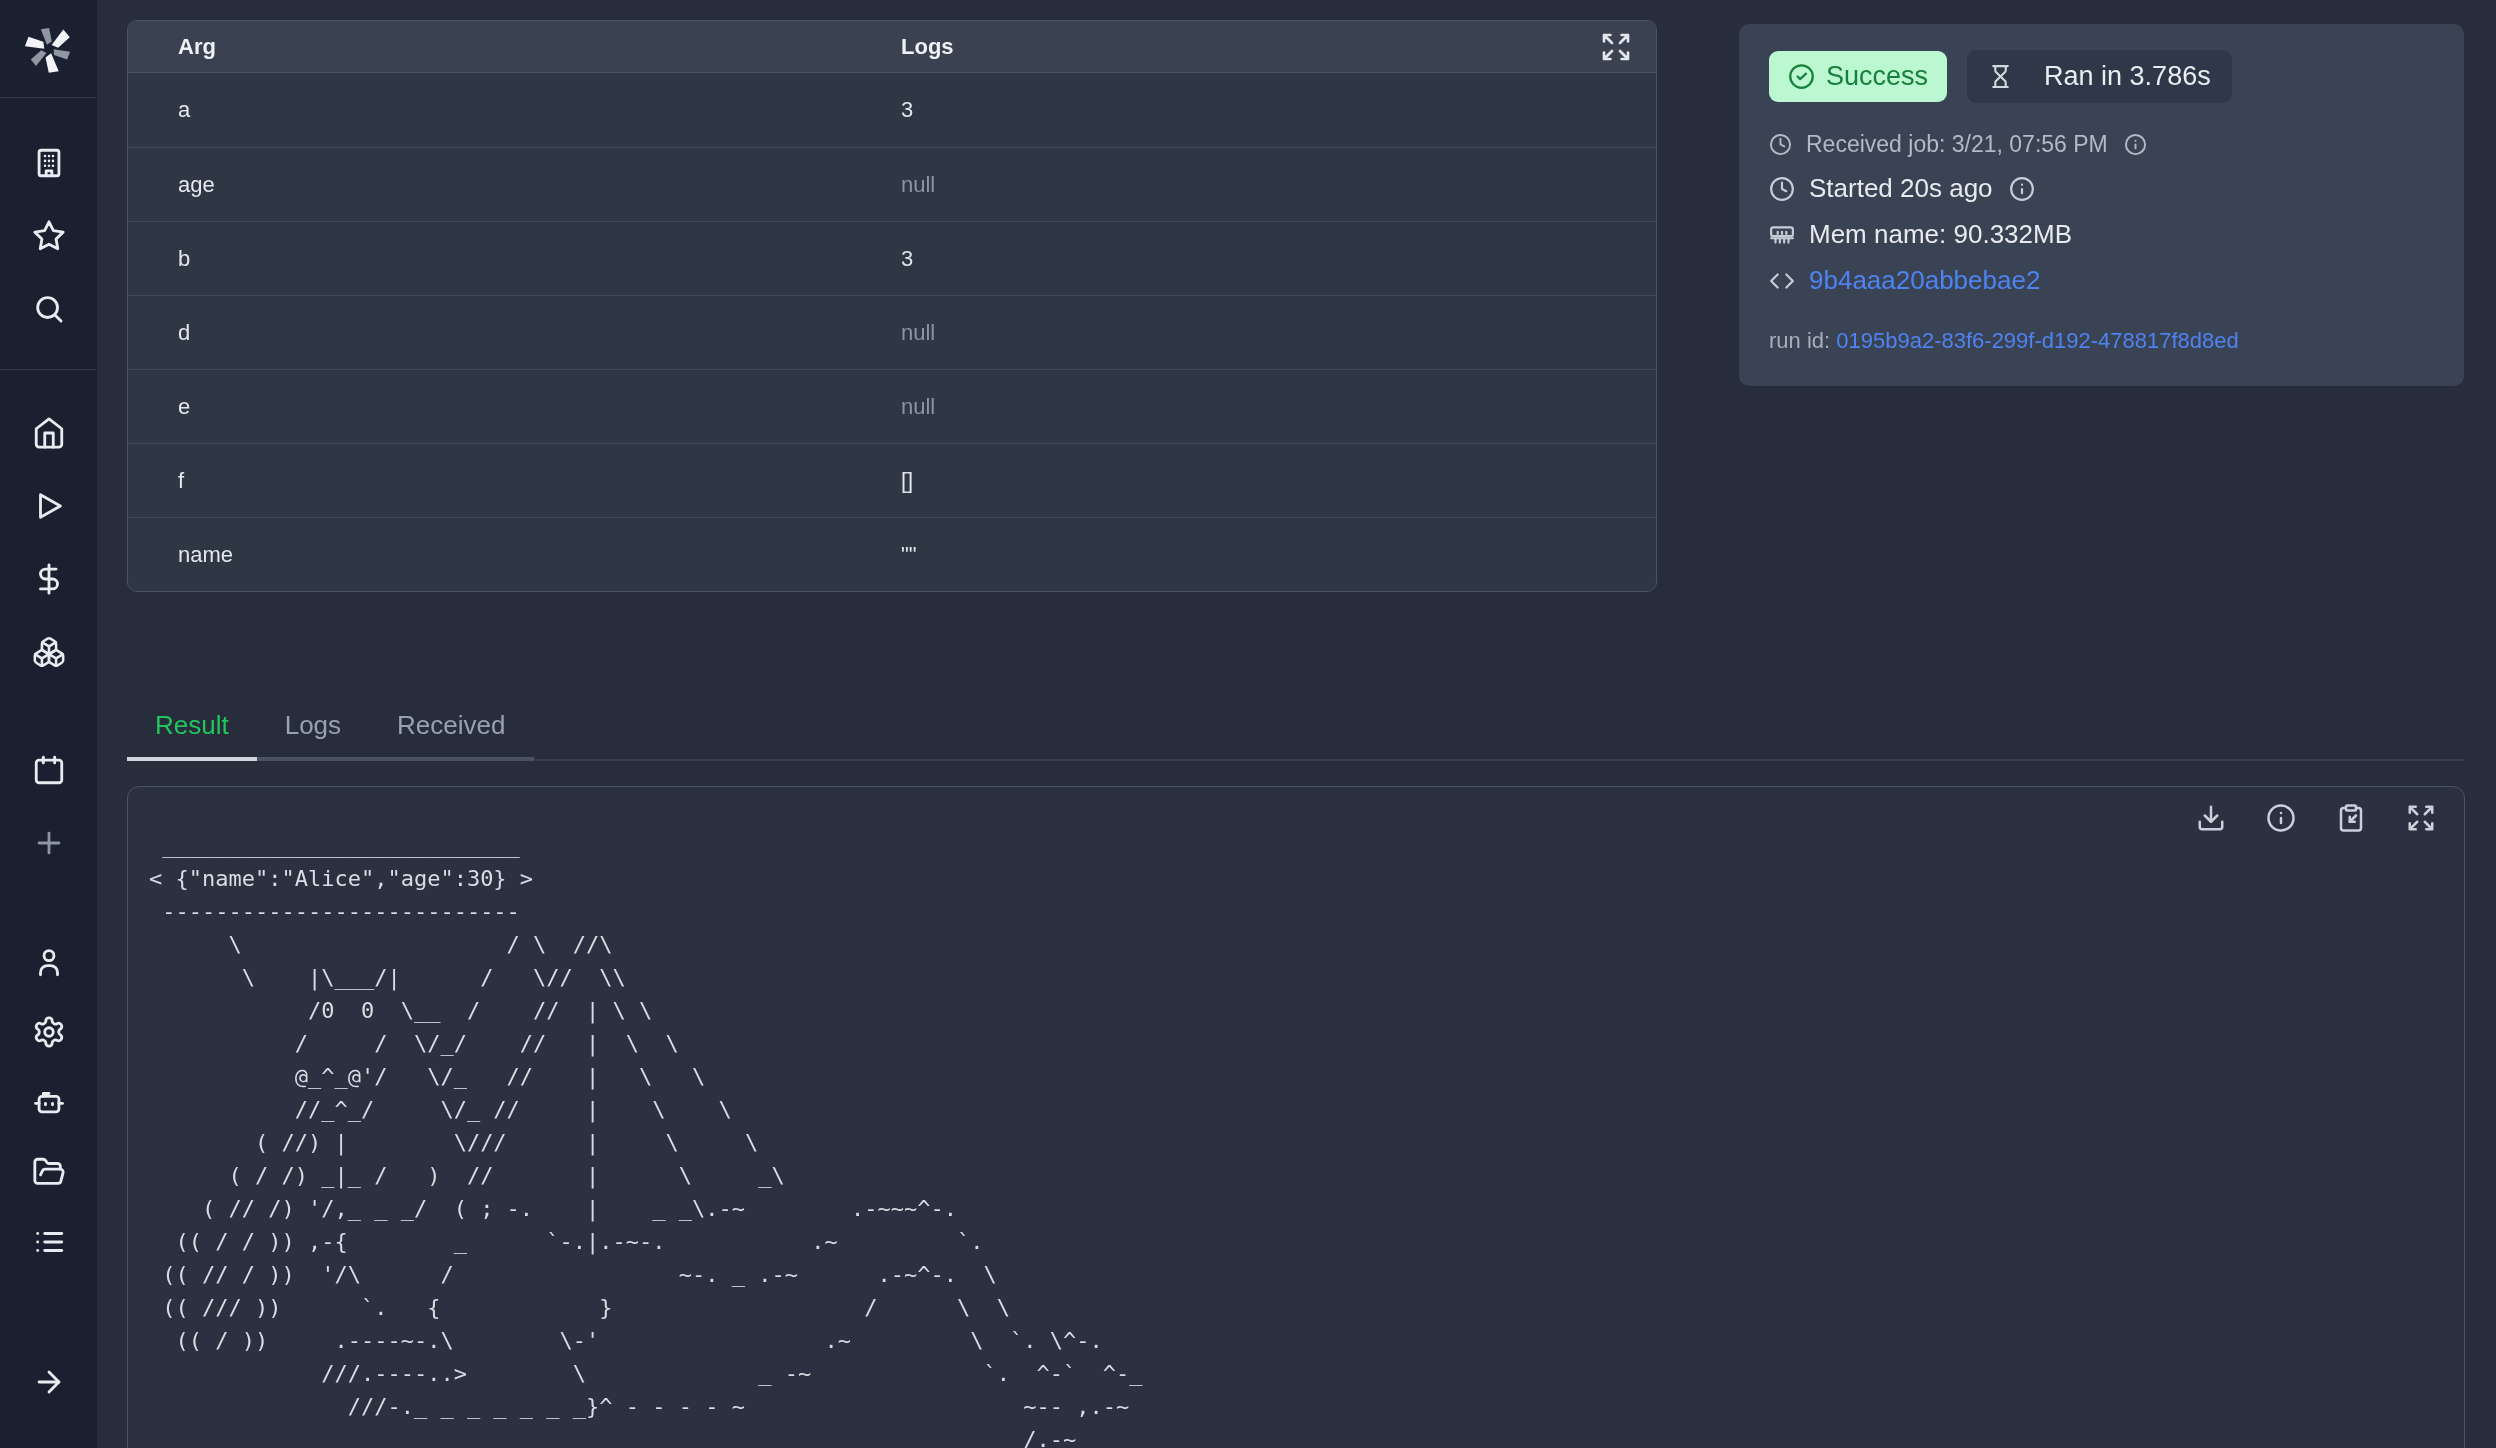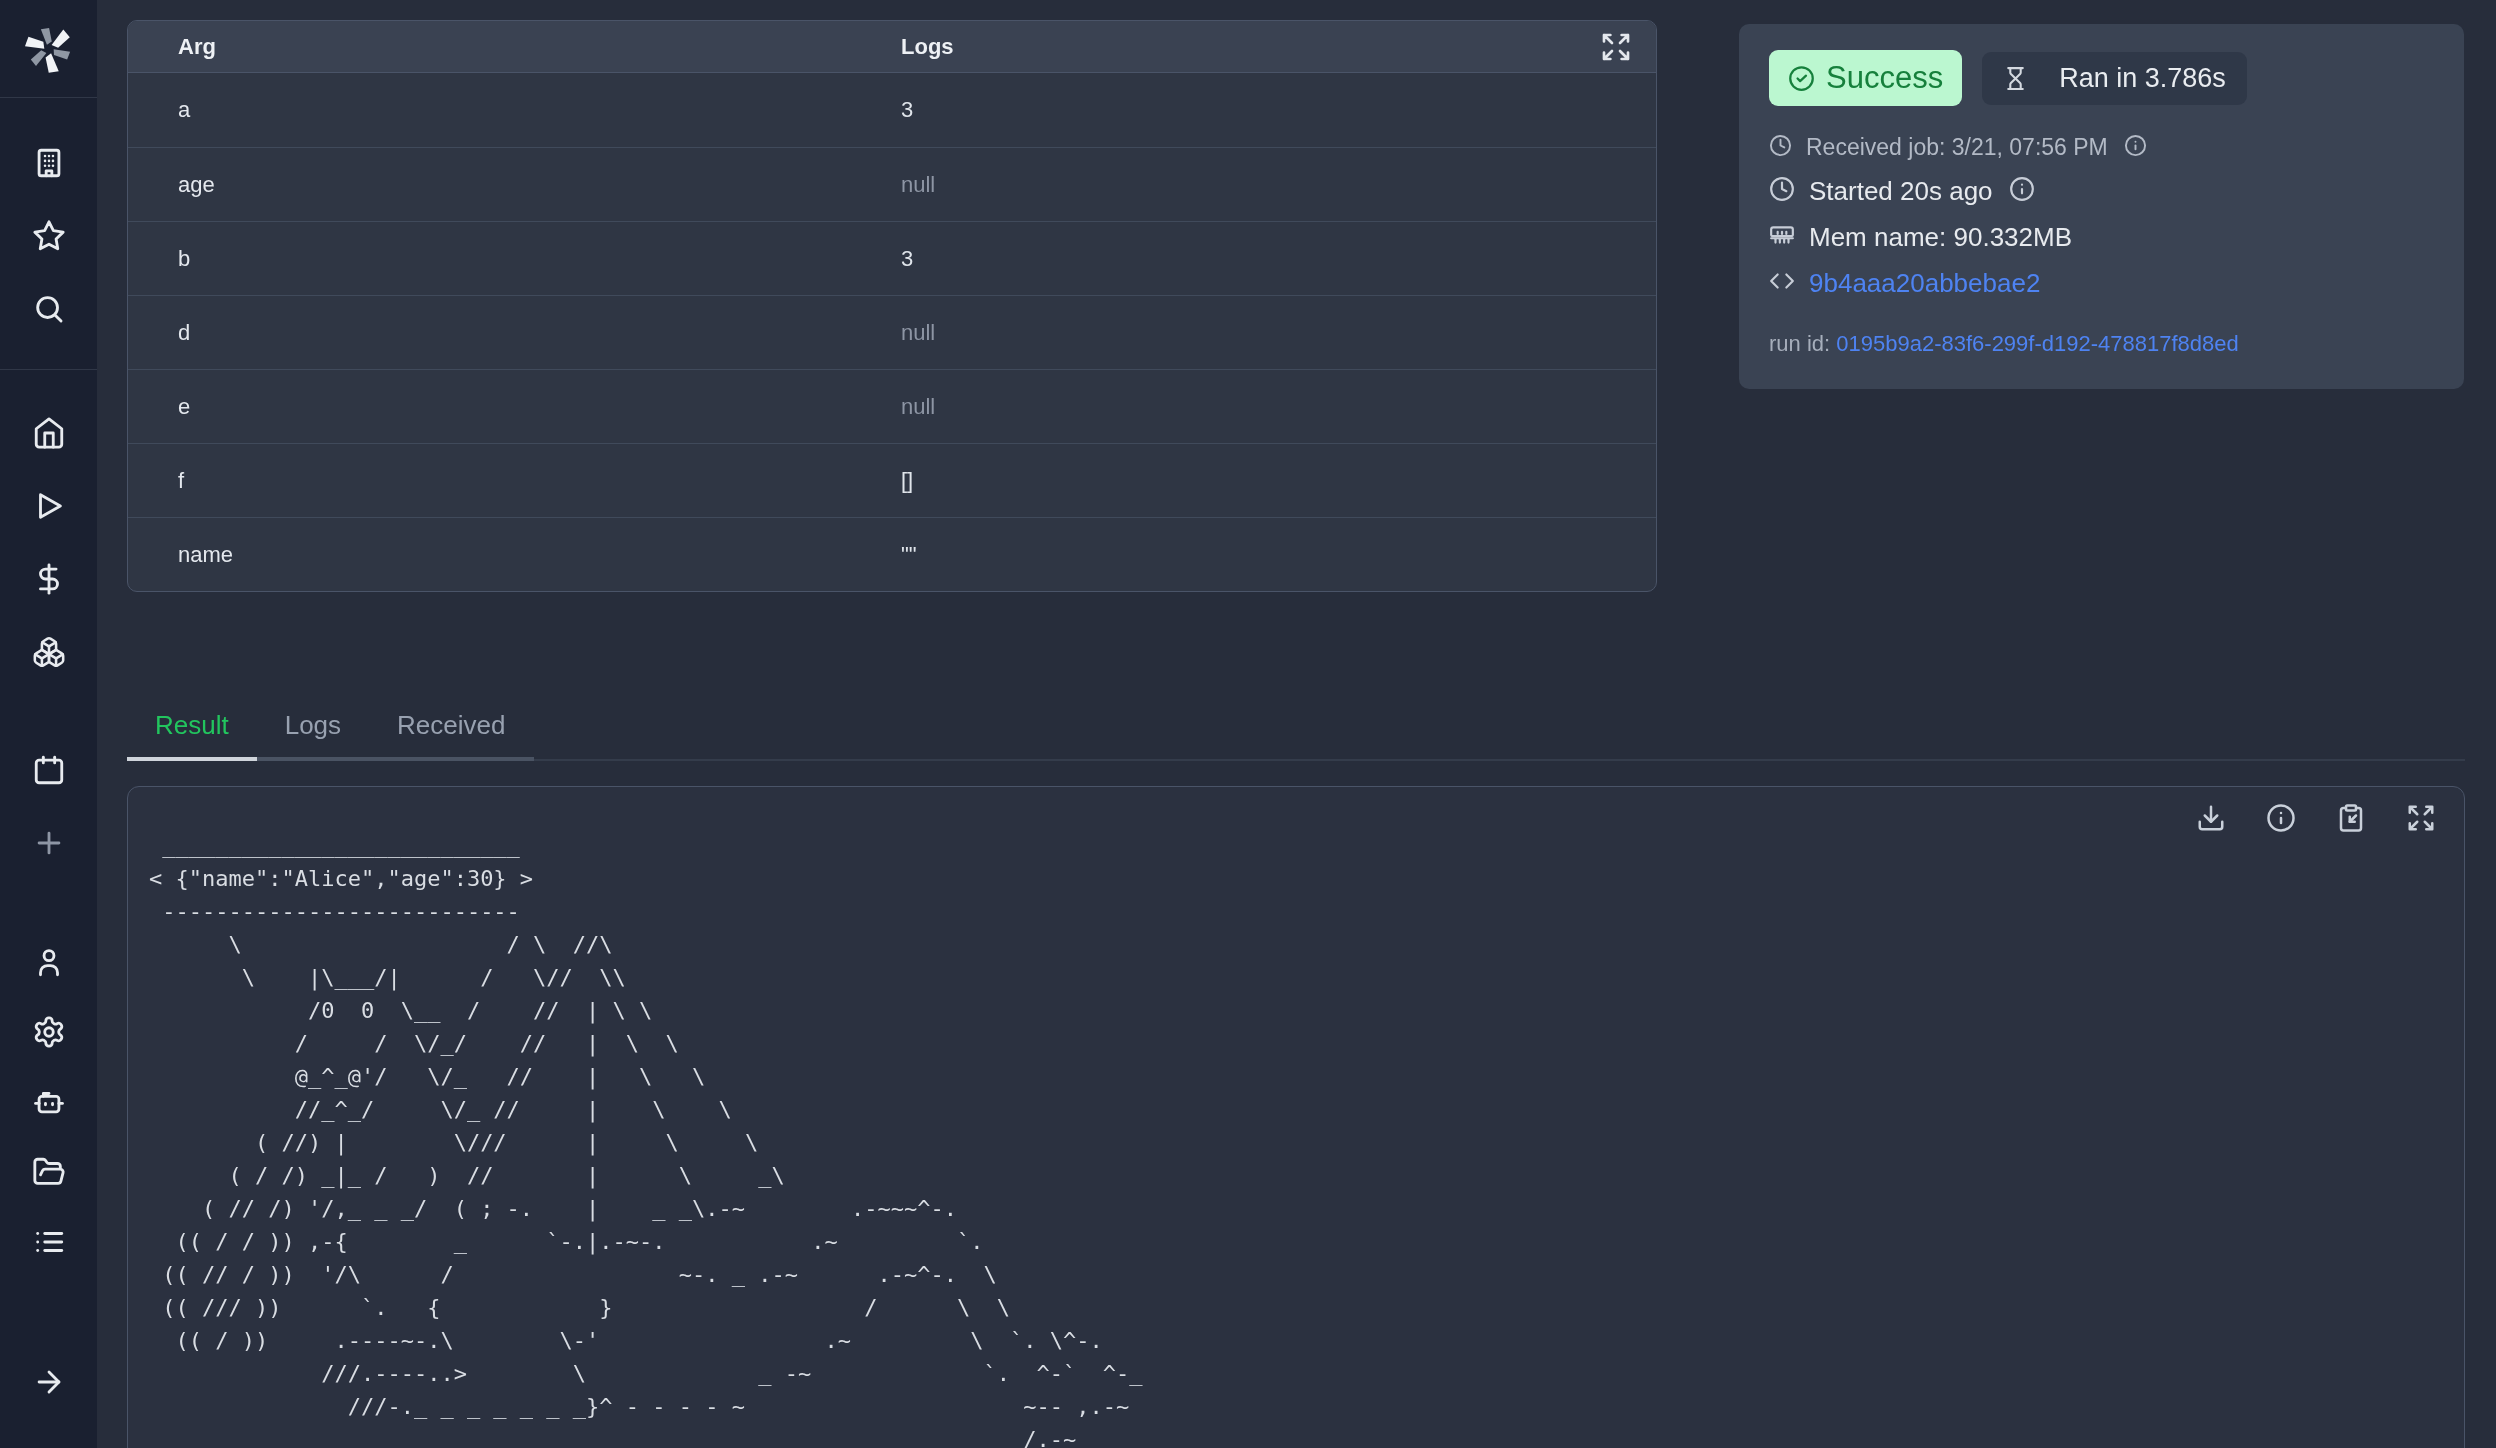--- a/index.html
+++ b/index.html
@@ -55,32 +55,32 @@
   .tcell.val.muted { color: #8d95a4; }
 
   
   .status-card {
     position: absolute; left: 1642px; top: 24px; width: 725px;
     background: #3a4353; border-radius: 10px; padding: 26px 30px 32px;
   }
   .status-row { display: flex; align-items: center; gap: 20px; }
   .badge {
     display: inline-flex; align-items: center; gap: 11px;
-    background: #bbf7d0; color: #16803c; font-size: 31px; font-weight: 500;
+    background: #bbf7d0; color: #16803c; font-size: 27px; font-weight: 500;
     padding: 10px 19px; border-radius: 9px; border: none; cursor: default; font-family: inherit;
   }
   .badge svg { width: 27px; height: 27px; }
   .chip {
     display: inline-flex; align-items: center; gap: 31px;
     background: #2f3848; color: #e9ecf0; font-size: 27px;
     padding: 11px 21px; border-radius: 9px;
   }
   .chip svg { width: 25px; height: 25px; color: #d4d9e0; }
   .meta { margin-top: 28px; display: flex; flex-direction: column; gap: 15px; }
-  .meta-line { display: flex; align-items: flex-start; gap: 14px; color: #e7eaee; font-size: 26px; }
+  .meta-line { display: flex; align-items: center; gap: 14px; color: #e7eaee; font-size: 26px; }
   .meta-line > svg { width: 26px; height: 26px; color: #c7cdd7; flex: none; }
   .meta-line.small { font-size: 23px; color: #b3bac6; }
   .meta-line.small > svg { width: 23px; height: 23px; color: #b3bac6; }
   .info-ic { width: 20px; height: 20px; color: #aeb5c1; margin-left: 2px; }
   .link { color: #4e83f2; text-decoration: none; cursor: pointer; }
   .runid { margin-top: 32px; font-size: 22px; color: #a6aebb; }
 
   
   .tabbar { position: absolute; left: 30px; top: 706px; width: 2338px; border-bottom: 2px solid #343c4b; display: flex; }
   .tab {

